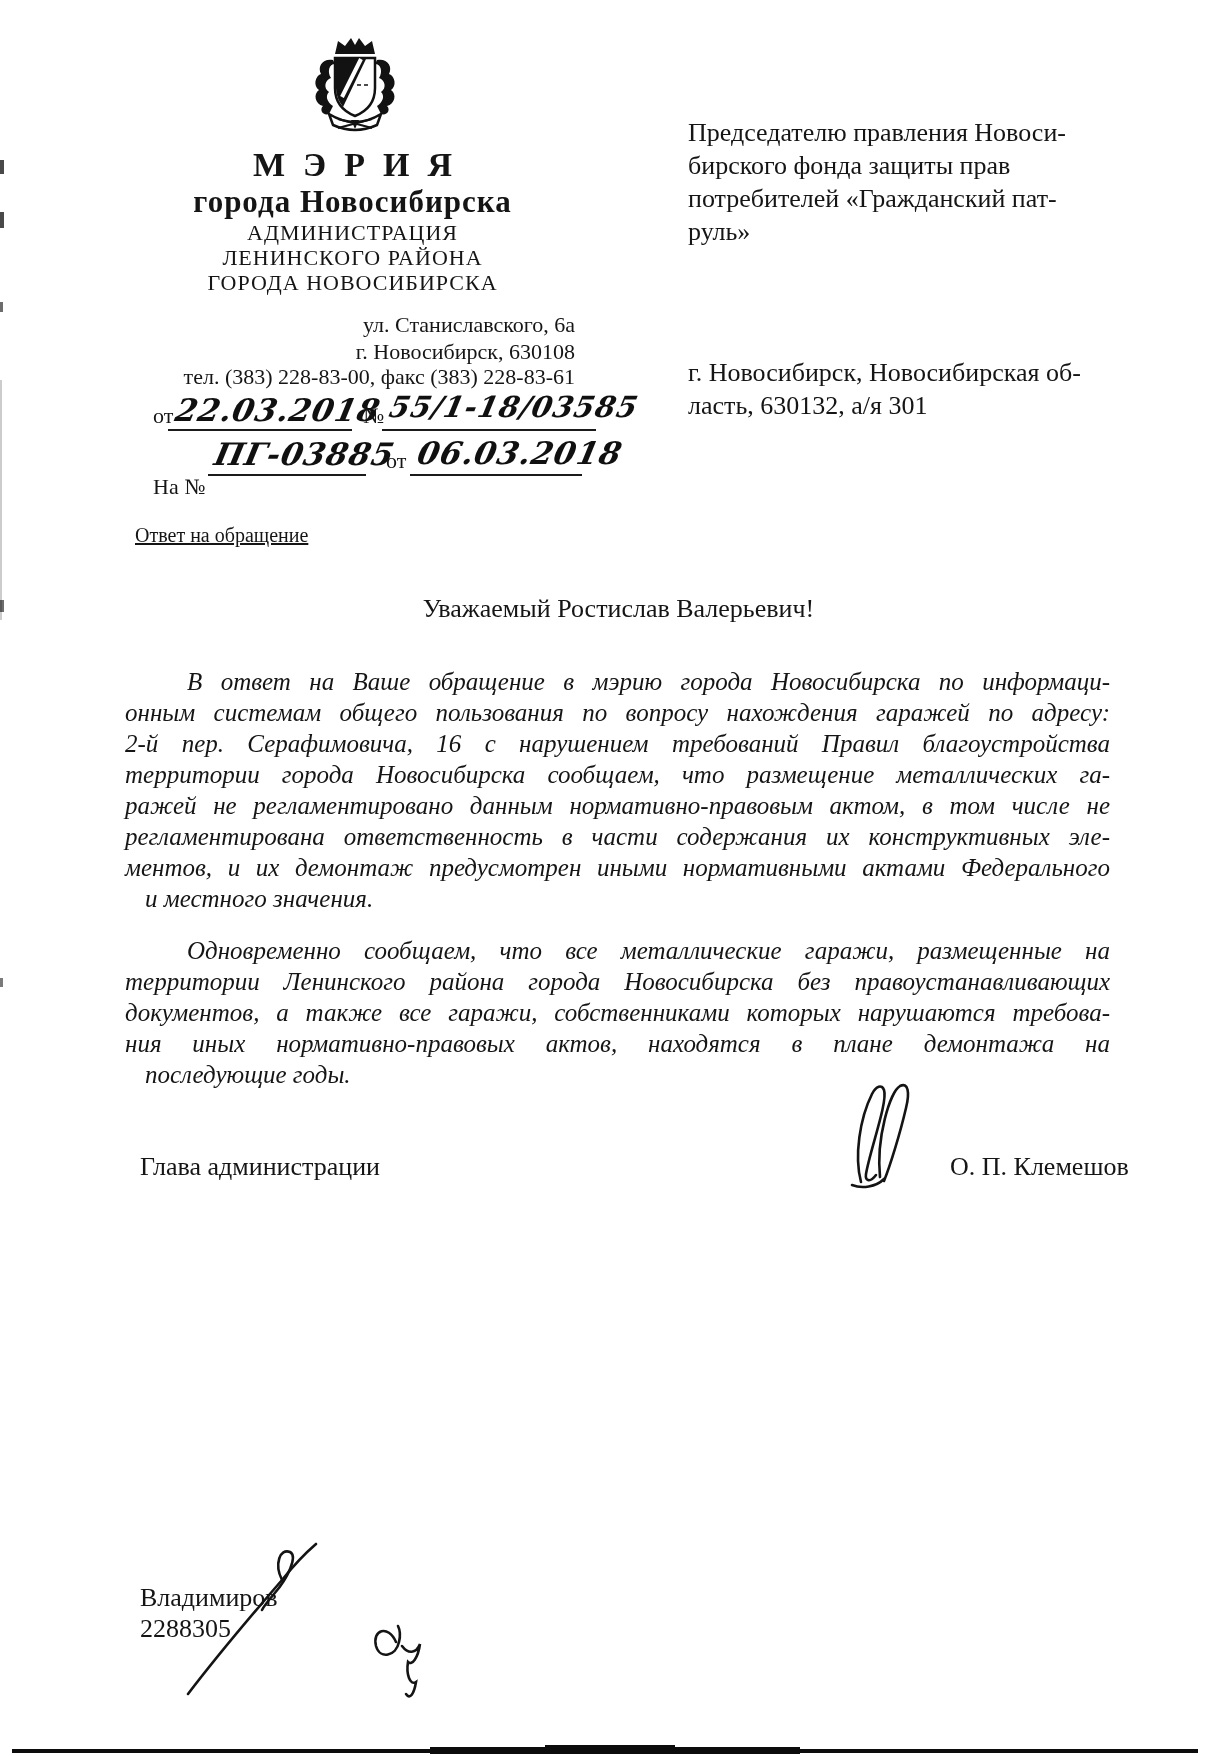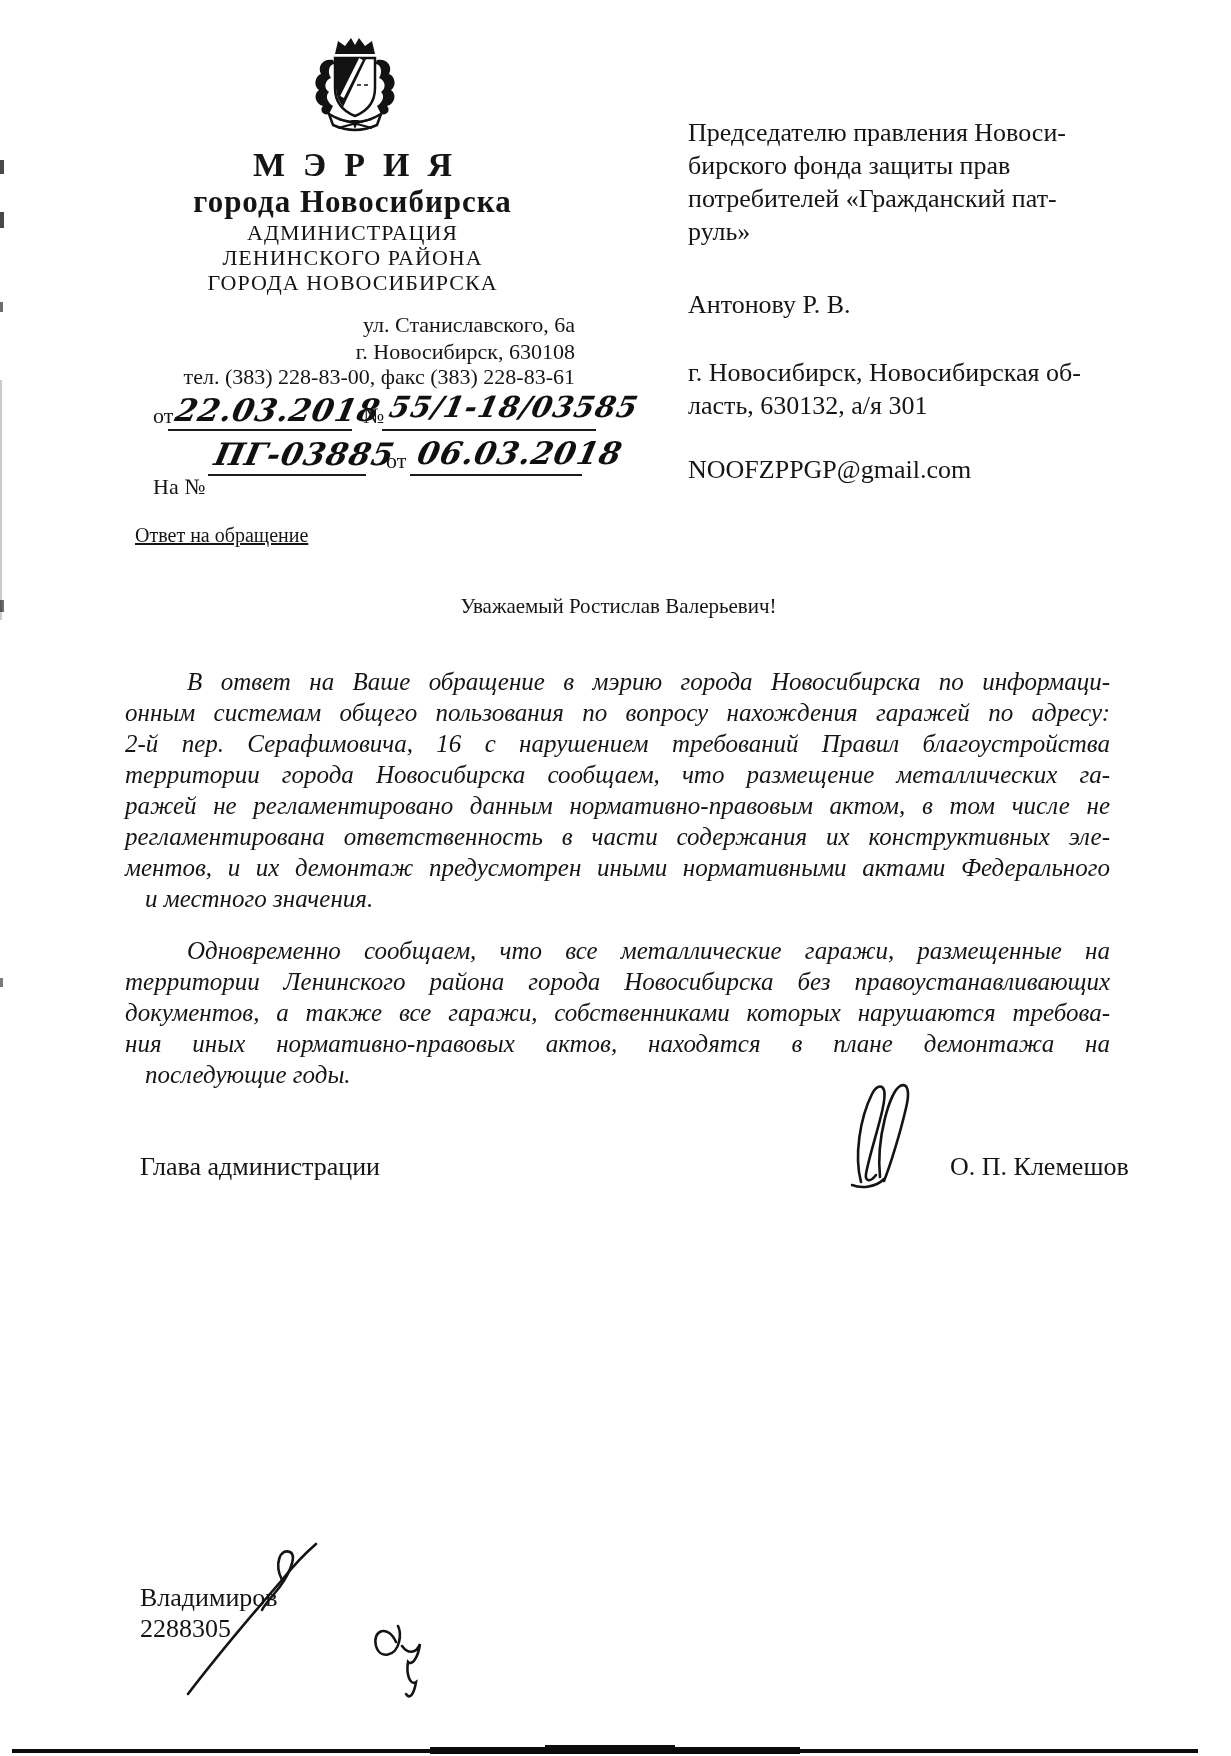--- a/index.html
+++ b/index.html
@@ -17,21 +17,21 @@
   .ref-label{font-size:22px;}
   .hand{
     font-family:"DejaVu Serif", serif;font-style:italic;font-weight:700;
     transform:skewX(-12deg);letter-spacing:1px;white-space:nowrap;color:#101010;
   }
   .uline{border-bottom:2px solid #1b1b1b;height:0;}
   
   .to{left:688px;width:460px;font-size:26px;line-height:33px;}
   
   .subject{left:135px;top:524px;font-size:20px;text-decoration:underline;}
-  .salut{left:127px;top:594px;width:983px;text-align:center;font-size:21px;}
+  .salut{left:127px;top:594px;width:983px;text-align:center;font-size:26px;}
   .bline{
     left:125px;width:985px;height:31px;font-size:25px;line-height:31px;
     text-align:justify;text-align-last:justify;white-space:nowrap;font-style:italic;
   }
   .bline.first{padding-left:62px;width:923px;}
   .bline.last{text-align-last:left;margin-left:20px;}
   .sig-name{left:950px;top:1152px;font-size:26px;}
   .pos{left:140px;top:1152px;font-size:26px;}
   .exec{left:140px;font-size:26px;}
   svg{display:block;}
@@ -78,24 +78,22 @@
   <div class="abs hand" style="left:215px;top:436px;font-size:31px">ПГ-03885</div>
   <div class="abs uline" style="left:208px;top:474px;width:158px"></div>
   <div class="abs ref-label" style="left:386px;top:448px">от</div>
   <div class="abs hand" style="left:418px;top:435px;font-size:31px">06.03.2018</div>
   <div class="abs uline" style="left:410px;top:474px;width:172px"></div>
 
   <div class="abs to" style="top:116px">Председателю правления Новоси-</div>
   <div class="abs to" style="top:149px">бирского фонда защиты прав</div>
   <div class="abs to" style="top:215px">руль»</div>
   <div class="abs to" style="top:182px">потребителей «Гражданский пат-</div>
-  <div class="abs to" style="top:288px">Антонову Р. В.</div>
   <div class="abs to" style="top:356px">г. Новосибирск, Новосибирская об-</div>
   <div class="abs to" style="top:389px">ласть, 630132, а/я 301</div>
-  <div class="abs to" style="top:453px">NOOFZPPGP@gmail.com</div>
 
   <div class="abs subject">Ответ на обращение</div>
   <div class="abs salut">Уважаемый Ростислав Валерьевич!</div>
 
   <div class="abs bline first" style="top:666px">В ответ на Ваше обращение в мэрию города Новосибирска по информаци-</div>
   <div class="abs bline" style="top:697px">онным системам общего пользования по вопросу нахождения гаражей по адресу:</div>
   <div class="abs bline" style="top:728px">2-й пер. Серафимовича, 16 с нарушением требований Правил благоустройства</div>
   <div class="abs bline" style="top:759px">территории города Новосибирска сообщаем, что размещение металлических га-</div>
   <div class="abs bline" style="top:790px">ражей не регламентировано данным нормативно-правовым актом, в том числе не</div>
   <div class="abs bline" style="top:821px">регламентирована ответственность в части содержания их конструктивных эле-</div>

